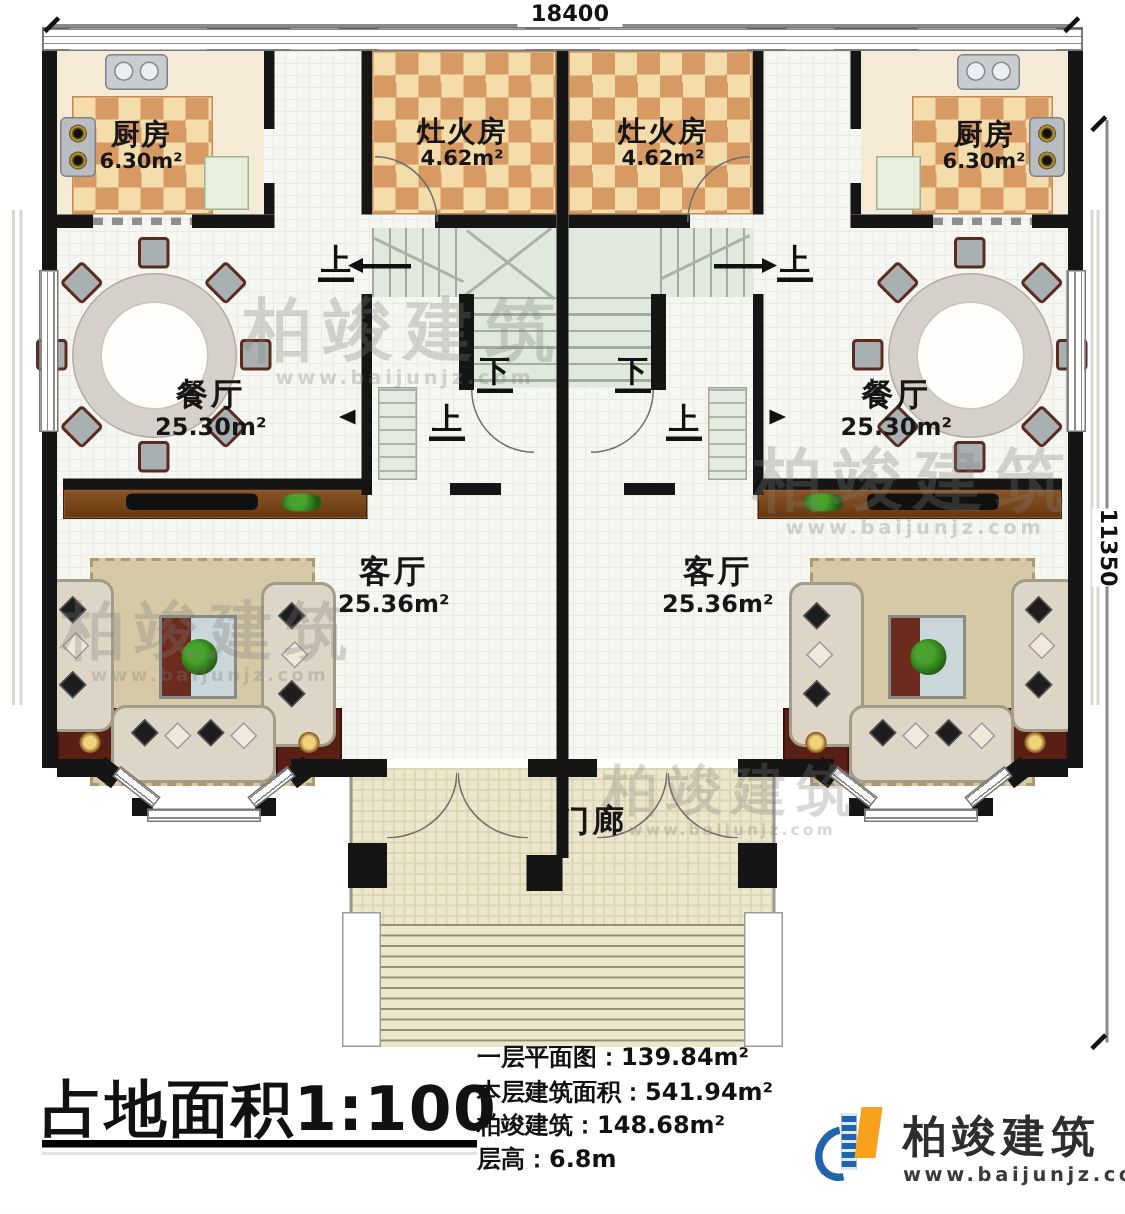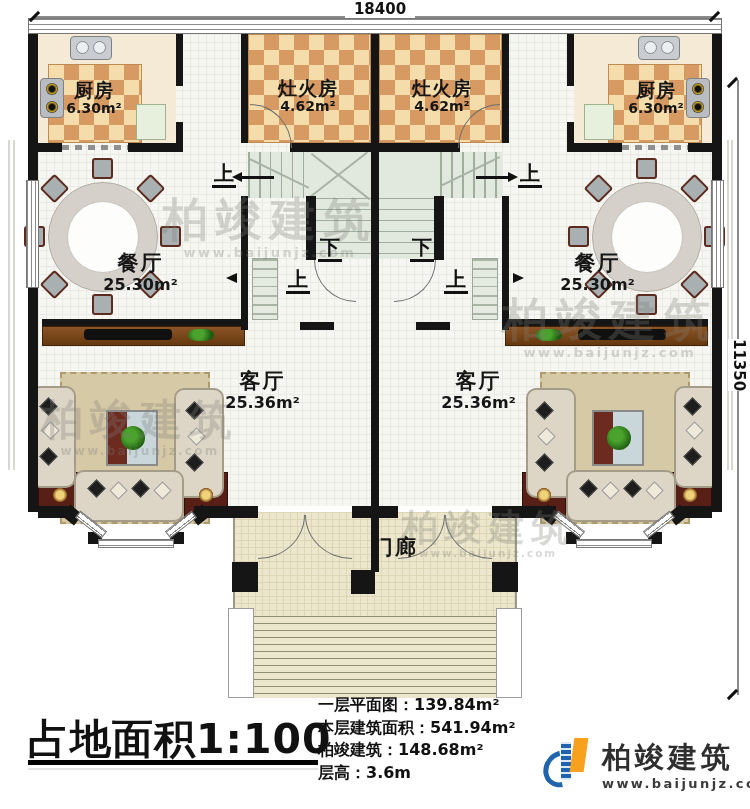--- a/index.html
+++ b/index.html
@@ -348,21 +348,21 @@
 
   <div class="ftitle" style="left:28px;top:712px;">
     <span>占地面积</span><span>1:100</span>
   </div>
   <div style="left:28px;top:760px;width:290px;height:5px;background:#000;"></div>
   <div style="left:28px;top:768px;width:290px;height:2px;background:#e2e2e0;"></div>
   <div class="stats" style="left:318px;top:694px;width:250px;">
     <p><span>一层平面图：</span><span>139.84m²</span></p>
     <p><span>本层建筑面积：</span><span>541.94m²</span></p>
     <p><span>柏竣建筑：</span><span>148.68m²</span></p>
-    <p><span>层高：</span><span>3.6m</span></p>
+    <p><span>层高：</span><span>6.8m</span></p>
   </div>
   <div style="left:544px;top:732px;width:202px;height:70px;">
     <div style="left:0;top:4px;width:48px;height:58px;">
       <div style="left:0;top:14px;width:34px;height:38px;border:5px solid #1f64ad;border-radius:50%;border-top-color:transparent;border-right-color:transparent;transform:rotate(35deg);"></div>
       <div style="left:17px;top:6px;width:10px;height:38px;background:#1f64ad;background-image:repeating-linear-gradient(180deg,rgba(255,255,255,.85) 0 2px,transparent 2px 6px);"></div>
       <div style="left:28px;top:2px;width:14px;height:34px;background:#f7a11d;transform:skewX(-8deg);"></div>
     </div>
     <div class="lgname" style="left:58px;top:6px;">柏竣建筑</div>
     <div class="lgurl" style="left:58px;top:44px;">www.baijunjz.com</div>
   </div>

